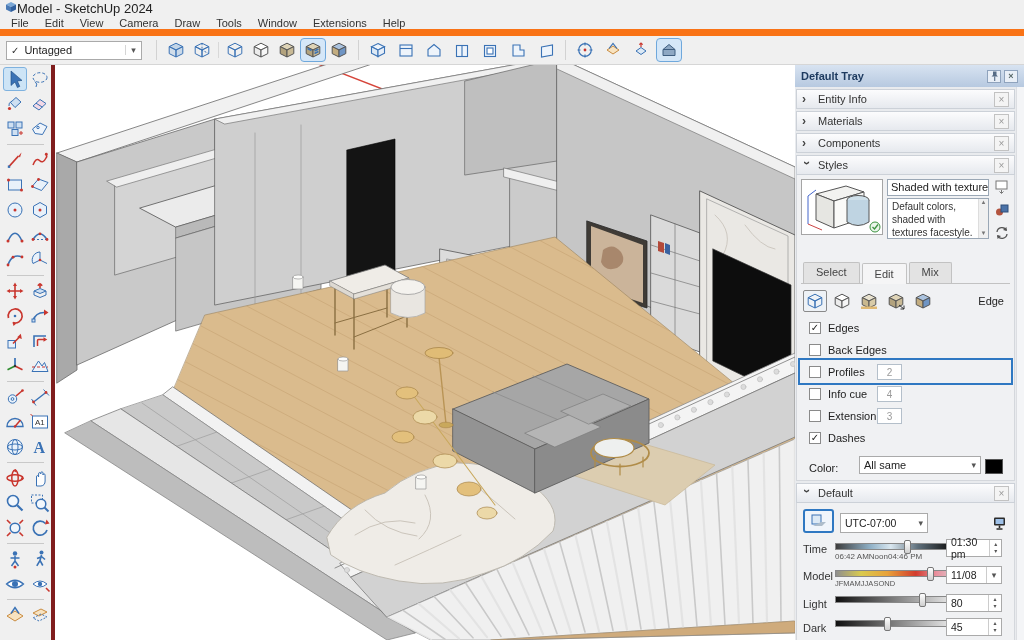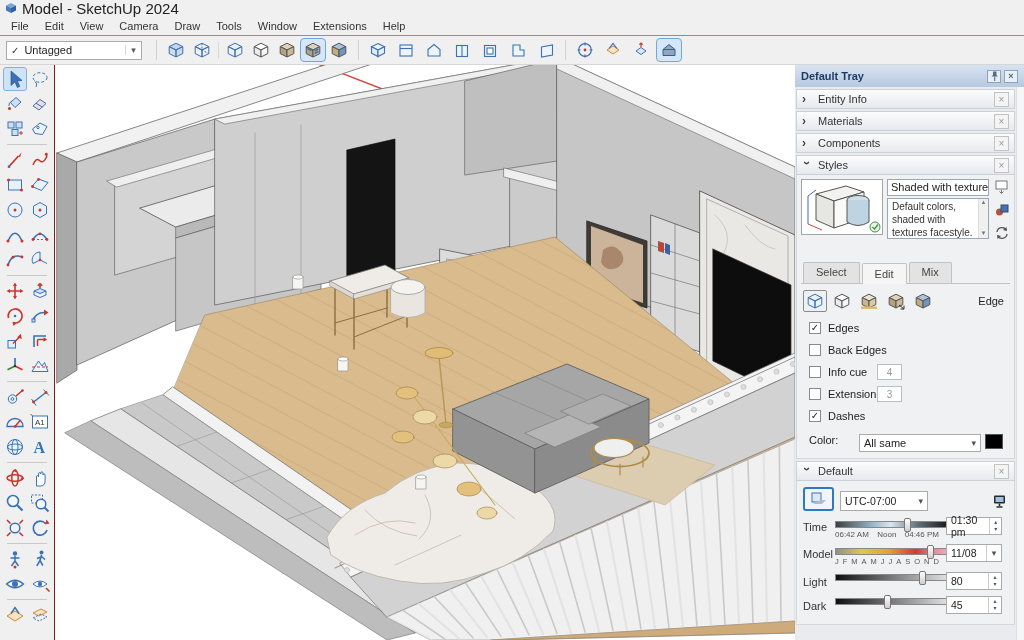--- a/index.html
+++ b/index.html
@@ -1,31 +1,31 @@
 <!DOCTYPE html>
 <html><head>
 <meta charset="utf-8">
 <style>
   *{box-sizing:border-box;margin:0;padding:0;user-select:none}
   html,body{width:1024px;height:640px;overflow:hidden;font-family:"Liberation Sans",sans-serif;background:#f0f0f0;color:#222}
   
-  .titlebar{height:17px;display:flex;align-items:center;gap:5px;padding:0 5px;background:#f0f0f0;font-size:15px}
-  .menubar{height:19px;display:flex;align-items:center;padding:0 3px;background:#f0f0f0;font-size:11px;border-bottom:1px solid #f97316}
+  .titlebar{height:17px;display:flex;align-items:center;padding:0 5px;background:#f0f0f0;font-size:13px}
+  .menubar{height:19px;display:flex;align-items:center;padding:0 3px;background:#f0f0f0;font-size:11px;border-bottom:7px solid #f97316}
   .menu-item{padding:2px 8px;color:#333;cursor:default}
   .toolbar{height:29px;display:flex;align-items:center;padding:0 6px;background:#f0f0f0;border-bottom:1px solid #d6d6d6;gap:1px}
   .combo{height:19px;width:136px;background:#fff;border:1px solid #aaa;display:flex;align-items:center;font-size:11px;padding-left:4px;margin-right:8px}
   .combo .chk{color:#333;font-size:10px;margin-right:5px}
   .combo .arrow{margin-left:auto;border-left:1px solid #d5d5d5;width:16px;text-align:center;color:#555;font-size:9px}
   .tb-btn{width:26px;height:24px;background:transparent;border:1px solid transparent;display:flex;align-items:center;justify-content:center;padding:0}
   .tb-btn.active{background:#d5e7f8;border:1px solid #6fa8dc;border-radius:4px}
   .sep-v{width:1px;height:20px;background:#d2d2d2;margin:0 5px}
   .mini-sep{width:1px;height:16px;background:#d8d8d8;margin:0 3px}
   
   .main{display:flex;height:575px}
-  .left-tools{width:55px;background:#f0f0f0;border-right:1px solid #7f1d1d;padding-top:2px;overflow:hidden}
+  .left-tools{width:55px;background:#f0f0f0;border-right:4px solid #7f1d1d;padding-top:2px;overflow:hidden}
   .lt-row{display:flex;gap:1px;padding-left:3px;margin-bottom:1px}
   .lt-btn{width:24px;height:24px;border:1px solid transparent;background:transparent;display:flex;align-items:center;justify-content:center;padding:0}
   .lt-btn.active{background:#cde4f6;border:1px solid #7fb2df;border-radius:3px}
   .lt-sep{height:1px;background:#c9c9c9;margin:3px 7px}
   .viewport{width:740px;background:#fff;position:relative;overflow:hidden}
   
   .tray{width:229px;background:#e9ebee;position:relative;font-size:11px;overflow:hidden}
   .tray-scroll{position:absolute;right:0;top:22px;bottom:0;width:8px;background:#f4f5f7;border-left:1px solid #dcdee2}
   .tray-inner{position:absolute;left:0;top:0;right:8px;bottom:0}
   .tray-header{height:22px;background:linear-gradient(#d8e3f1,#b7c9e0);display:flex;align-items:center;padding:0 6px;font-weight:bold;color:#1d3a5f;font-size:11px;margin-right:-8px}
@@ -49,40 +49,40 @@
   .tab.active{background:#f5f5f6;position:relative;top:1px;padding-top:4px}
   .cat-row{display:flex;gap:3px;align-items:center;padding:6px 2px 4px}
   .cat-btn{width:24px;height:22px;border:1px solid transparent;background:transparent;display:flex;align-items:center;justify-content:center;padding:0}
   .cat-btn.active{border:1px solid #8a8a8a;background:#eef2f6;border-radius:2px}
   .edge-lab{margin-left:auto;color:#222;padding-right:4px}
   .edge-row{position:relative;height:21px;display:flex;align-items:center;padding-left:8px;margin:1px 0}
   .edge-row.focused{outline:2px solid #2f78c2;outline-offset:1px}
   .cb{width:12px;height:12px;border:1px solid #8a8a8a;background:#fff;font-size:10px;line-height:10px;text-align:center;color:#222;flex:none}
   .cb-label{margin-left:7px;color:#222;white-space:nowrap}
   .mini-input{position:absolute;left:76px;width:25px;height:16px;border:1px solid #b4bfca;background:#fff;color:#9a9a9a;text-align:center;font-size:10px;line-height:15px}
-  .color-row{display:flex;align-items:flex-start;margin-top:8px;padding-left:8px;gap:4px}
+  .color-row{display:flex;align-items:flex-end;margin-top:8px;padding-left:8px;gap:4px}
   .color-row .lab{width:46px;color:#222}
   .ccombo{height:18px;width:122px;background:#fff;border:1px solid #aaa;display:flex;align-items:center;padding:0 4px;font-size:11px}
   .ccombo .arrow{margin-left:auto;color:#555;font-size:9px}
   .swatch{width:18px;height:15px;border:1px solid #555;background:#000}
   
   .utc-row{display:flex;align-items:flex-end;gap:6px;padding:2px 2px 5px}
   .shadow-toggle{width:31px;height:24px;border:2px solid #2f78c2;background:#f0f5fb;border-radius:3px;display:flex;align-items:center;justify-content:center;padding:0}
   .ucombo{height:20px;width:88px;background:#fff;border:1px solid #aaa;display:flex;align-items:center;padding:0 4px;font-size:10.5px}
   .ucombo .arrow{margin-left:auto;color:#555;font-size:9px}
   .mon{margin-left:auto;padding-right:2px}
   .sl-row{display:flex;align-items:flex-start;padding:1px 2px;position:relative}
   .sl-row.tall{height:27px}
   .sl-row.short{height:24px;align-items:center}
   .sl-lab{width:32px;padding-top:4px;color:#333;flex:none}
   .sl-row.short .sl-lab{padding-top:0}
   .sl-wrap{position:relative;width:116px;height:24px;flex:none}
   .sl-track{position:absolute;left:0;right:0;top:4px;height:7px;border:1px solid #888}
   .sl-handle{position:absolute;top:1px;width:7px;height:14px;background:linear-gradient(#fefefe,#cfcfcf);border:1px solid #777;border-radius:2px;margin-left:-3px}
-  .sl-marks{position:absolute;top:13px;left:0;right:12px;display:flex;justify-content:space-between;font-size:8px;color:#555}
+  .sl-marks{position:absolute;top:13px;left:0;right:12px;display:flex;font-size:8px;color:#555}
   .val-box{position:absolute;right:8px;top:1px;width:56px;height:18px;background:#fff;border:1px solid #aaa;font-size:10.5px;display:flex;align-items:center;padding-left:4px}
   .spinner{margin-left:auto;width:13px;height:100%;border-left:1px solid #ccc;display:flex;flex-direction:column;align-items:center;justify-content:center;font-size:6px;color:#555;line-height:7px}
   .dd{margin-left:auto;width:15px;height:100%;border-left:1px solid #ccc;display:flex;align-items:center;justify-content:center;font-size:9px;color:#555}
 </style>
 </head>
 <body>
 
 <div class="titlebar">
   <span>
     <svg width="12" height="12">
@@ -933,20 +933,25 @@
         </div>
         <div id="edge-rows">
             <div class="edge-row">
     <span class="cb">✓</span>
     <span class="cb-label">Edges</span>
     </div>
             <div class="edge-row">
     <span class="cb"></span>
     <span class="cb-label">Back Edges</span>
     </div>
+            <div class="edge-row focused">
+    <span class="cb"></span>
+    <span class="cb-label">Profiles</span>
+    <span class="mini-input">2</span>
+            </div>
             <div class="edge-row">
     <span class="cb"></span>
     <span class="cb-label">Info cue</span>
     <span class="mini-input">4</span>
             </div>
             <div class="edge-row">
     <span class="cb"></span>
     <span class="cb-label">Extension</span>
     <span class="mini-input">3</span>
             </div>

